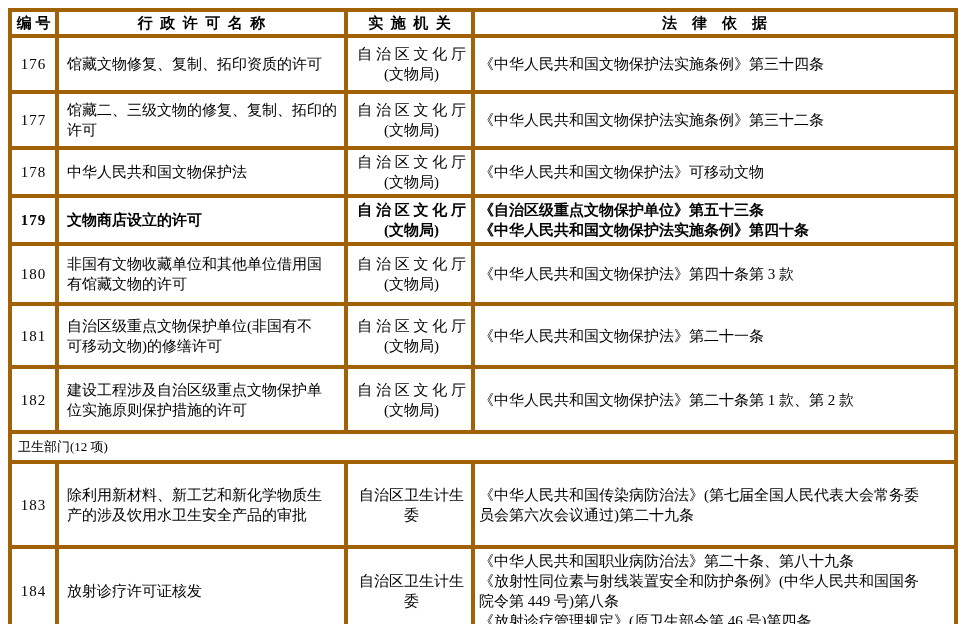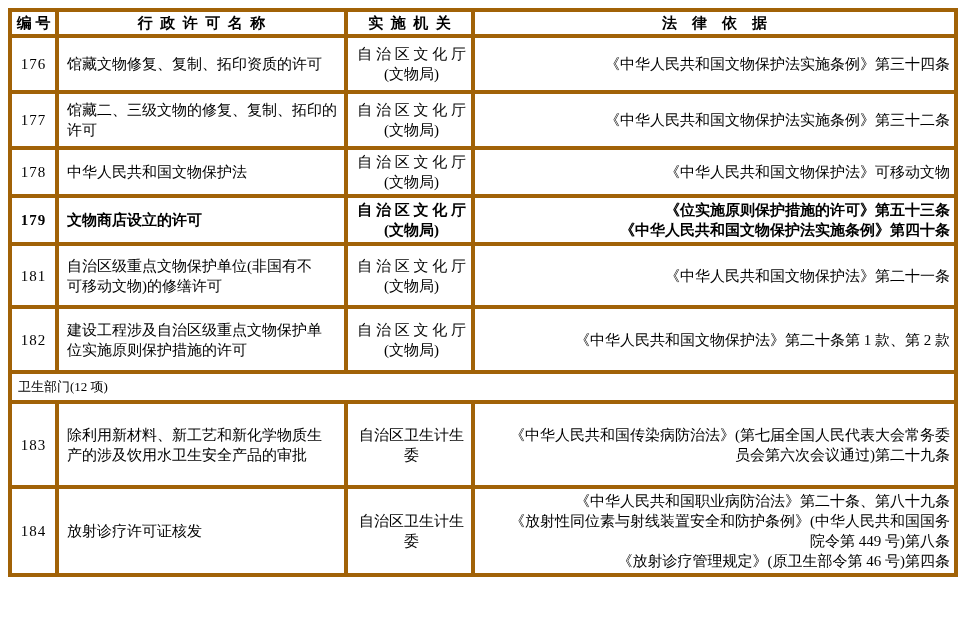--- a/index.html
+++ b/index.html
@@ -55,21 +55,20 @@
     padding-left: 6px;
     padding-right: 2px;
   }
   td.cell-legal {
     text-align: left;
     padding-left: 4px;
     padding-right: 4px;
   }
   .legal-entry {
     white-space: pre-line;
-    text-align: right;
   }
   td.section-cell {
     text-align: left;
     padding-left: 6px;
     font-size: 13px;
   }
 </style>
 </head>
 <body>
 
@@ -117,22 +116,32 @@
           <td class="cell-legal">
             <div class="legal-entry">《中华人民共和国文物保护法》可移动文物</div>
           </td>
         </tr>
         <tr style="height: 47px; font-weight: bold;">
           <td class="cell-num">179</td>
           <td class="cell-name">文物商店设立的许可</td>
           <td class="cell-agency">自 治 区 文 化 厅
 (文物局)</td>
           <td class="cell-legal">
-            <div class="legal-entry">《位实施原则保护措施的许可》第五十三条</div>
+            <div class="legal-entry">《自治区级重点文物保护单位》第五十三条</div>
             <div class="legal-entry">《中华人民共和国文物保护法实施条例》第四十条</div>
+          </td>
+        </tr>
+        <tr style="height: 60px;">
+          <td class="cell-num">180</td>
+          <td class="cell-name">非国有文物收藏单位和其他单位借用国
+有馆藏文物的许可</td>
+          <td class="cell-agency">自 治 区 文 化 厅
+(文物局)</td>
+          <td class="cell-legal">
+            <div class="legal-entry">《中华人民共和国文物保护法》第四十条第 3 款</div>
           </td>
         </tr>
         <tr style="height: 63px;">
           <td class="cell-num">181</td>
           <td class="cell-name">自治区级重点文物保护单位(非国有不
 可移动文物)的修缮许可</td>
           <td class="cell-agency">自 治 区 文 化 厅
 (文物局)</td>
           <td class="cell-legal">
             <div class="legal-entry">《中华人民共和国文物保护法》第二十一条</div>

